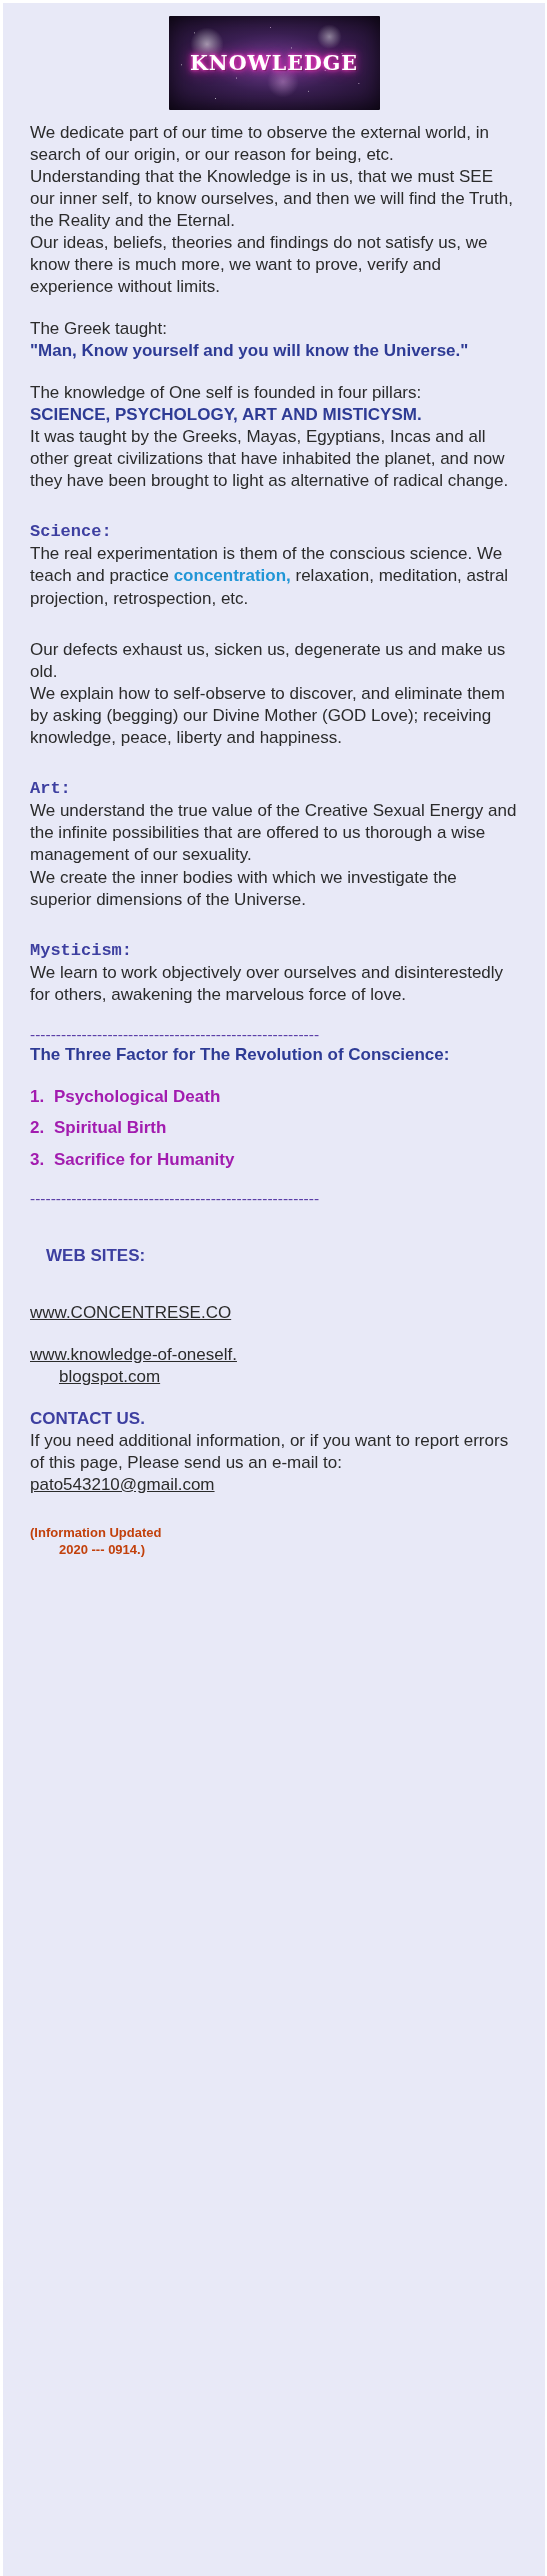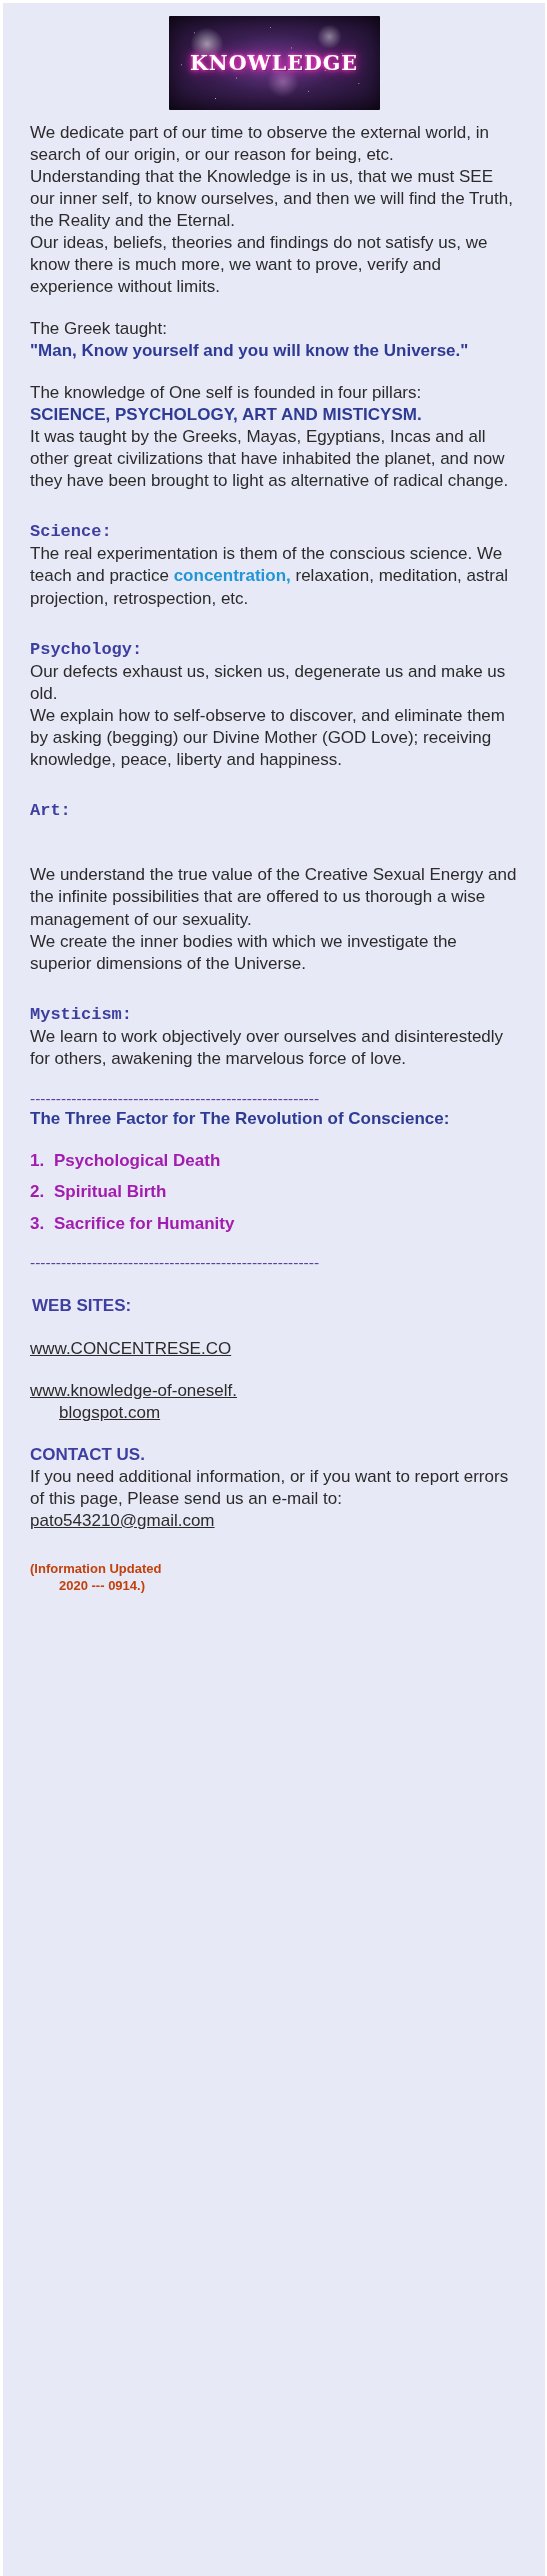--- a/index.html
+++ b/index.html
@@ -123,21 +123,21 @@
     color: #a21caf;
     font-weight: bold;
     margin: 0;
   }
   .numbered .num { display: inline-block; width: 24px; }
   .websites-head {
     font-size: 17px;
     line-height: 1.30;
     color: #3d3fa0;
     font-weight: bold;
-    margin: 2px;
+    margin: 16px;
   }
   .url {
     font-size: 17px;
     line-height: 1.30;
     color: #2b2b2b;
     margin: 0;
     text-decoration: underline;
   }
   .url-indent {
     padding-left: 29px;
@@ -189,28 +189,27 @@
     <p class="heading-blue">SCIENCE, PSYCHOLOGY, ART AND MISTICYSM.</p>
     <p class="para">It was taught by the Greeks, Mayas, Egyptians, Incas and all other great civilizations that have inhabited the planet, and now they have been brought to light as alternative of radical change.</p>
 
     <div class="spacer-lg"></div>
 
     <p class="sect-title">Science:</p>
     <p class="para"><span>The real experimentation is them of the conscious science. We teach and practice </span><span class="highlight-cyan">concentration,</span><span> relaxation, meditation, astral projection, retrospection, etc.</span></p>
 
     <div class="spacer-lg"></div>
 
-    <p class="sect-title">Psychology:</p>
     <p class="para" style="white-space: pre-line;">Our defects exhaust us, sicken us, degenerate us and make us old.
 We explain how to self-observe to discover, and eliminate them by asking (begging) our Divine Mother (GOD Love); receiving knowledge, peace, liberty and happiness.</p>
 
     <div class="spacer-lg"></div>
 
     <p class="sect-title">Art:</p>
-    <p class="para" style="white-space: pre-line; margin-top: 42px;">We understand the true value of the Creative Sexual Energy and the infinite possibilities that are offered to us thorough a wise management of our sexuality.
+    <p class="para" style="white-space: pre-line;">We understand the true value of the Creative Sexual Energy and the infinite possibilities that are offered to us thorough a wise management of our sexuality.
 We create the inner bodies with which we investigate the superior dimensions of the Universe.</p>
 
     <div class="spacer-lg"></div>
 
     <p class="sect-title">Mysticism:</p>
     <p class="para" style="white-space: pre-line;">We learn to work objectively over ourselves and disinterestedly for others, awakening the marvelous force of love.</p>
 
     <div class="spacer-md"></div>
 
     <p class="divider">--------------------------------------------------------</p>

